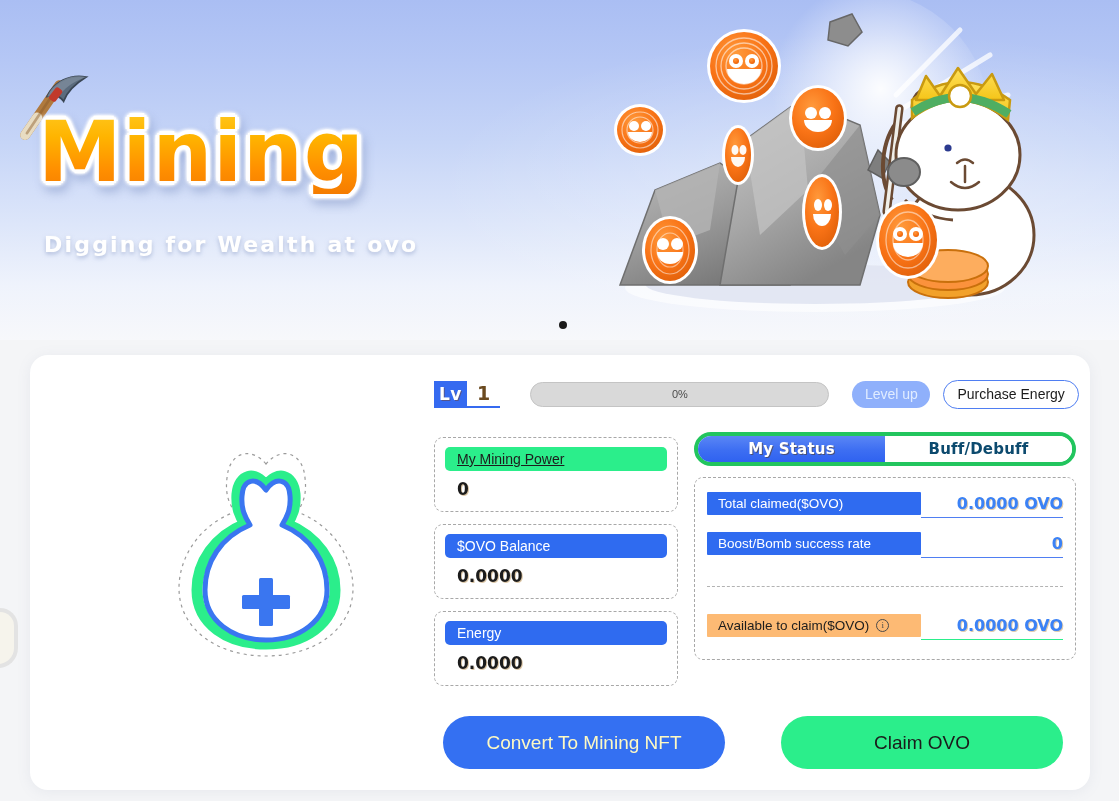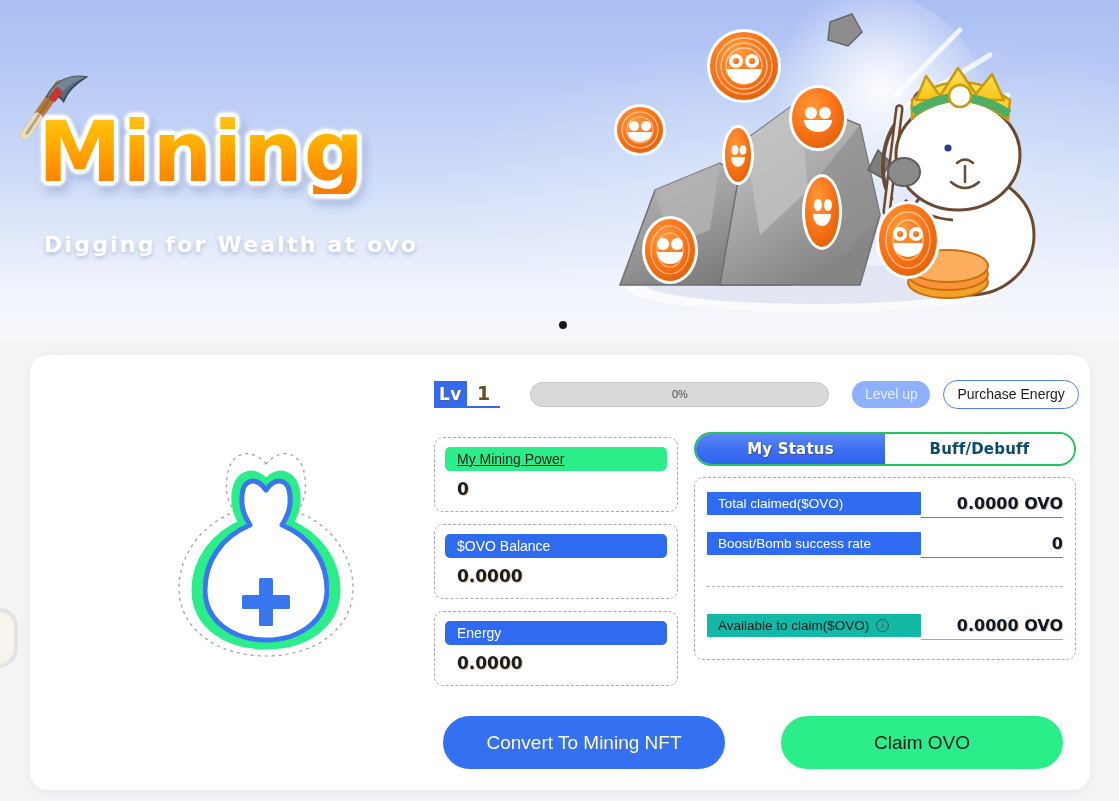--- a/index.html
+++ b/index.html
@@ -132,21 +132,21 @@
   .pill-blue  { background: #2f6bf0; color: #ffffff; }
   .stat-value {
     margin-top: 8px; padding-left: 12px;
     font-family: "DejaVu Sans", sans-serif; font-size: 17px; font-weight: bold;
     color: #1c1c1c; text-shadow: 1px 1px 0 rgba(190,150,90,0.55);
   }
 
   
   .status-panel { position: absolute; left: 664px; top: 77px; width: 382px; }
   .tabs {
-    display: flex; width: 100%; height: 34px; border: 2px solid #22c55e;
+    display: flex; width: 100%; height: 34px; border: 4px solid #22c55e;
     border-radius: 17px; overflow: hidden; background: #fff;
   }
   .tab {
     flex: 1; display: flex; align-items: center; justify-content: center;
     font-family: "DejaVu Sans", sans-serif; font-size: 15px; font-weight: bold;
     cursor: pointer; letter-spacing: .2px;
   }
   .tab.active {
     background: linear-gradient(to bottom, #5a86f5 0%, #3d6ef2 55%, #2f62f0 100%);
     color: #ffffff; text-shadow: 1px 1px 0 rgba(90,60,20,0.55);
@@ -156,27 +156,27 @@
   .status-box {
     margin-top: 11px; border: 1px dashed #a8a8a8; border-radius: 9px;
     padding: 14px 12px 14px 12px; height: 183px; position: relative;
   }
   .status-row { display: flex; align-items: flex-end; margin-bottom: 17px; }
   .row-pill {
     height: 23px; border-radius: 1px; display: flex; align-items: center;
     padding-left: 11px; font-size: 13.5px; font-family: "Liberation Sans", sans-serif;
     flex: 0 0 214px;
   }
-  .row-pill.green { background: #14b8a6; color: #1d1d1d; }
+  .row-pill.green { background: #fdba74; color: #1d1d1d; }
   .row-pill.blue  { background: #2f6bf0; color: #ffffff; }
   .row-line { flex: 1; position: relative; height: 23px; }
   .row-val {
     position: absolute; right: 0; bottom: 2px;
     font-family: "DejaVu Sans", sans-serif; font-size: 16px; font-weight: bold;
-    color: #0f172a; text-shadow: 1px 1px 0 rgba(190,150,90,0.5);
+    color: #3b82f6; text-shadow: 1px 1px 0 rgba(190,150,90,0.5);
     white-space: nowrap;
   }
   .underline-blue  { position: absolute; left: 0; right: 0; bottom: -3px; height: 1px; background: #4f7ef2; width: 100%; }
   .underline-green { position: absolute; left: 0; right: 0; bottom: -3px; height: 1px; background: #2bee8b; width: 100%; }
   .info-icon {
     display: inline-flex; align-items: center; justify-content: center;
     width: 13px; height: 13px; border-radius: 50%; border: 1px solid #4a4a4a;
     font-size: 9px; margin-left: 7px; color: #4a4a4a; font-family: "Liberation Serif", serif;
     line-height: 1;
   }

